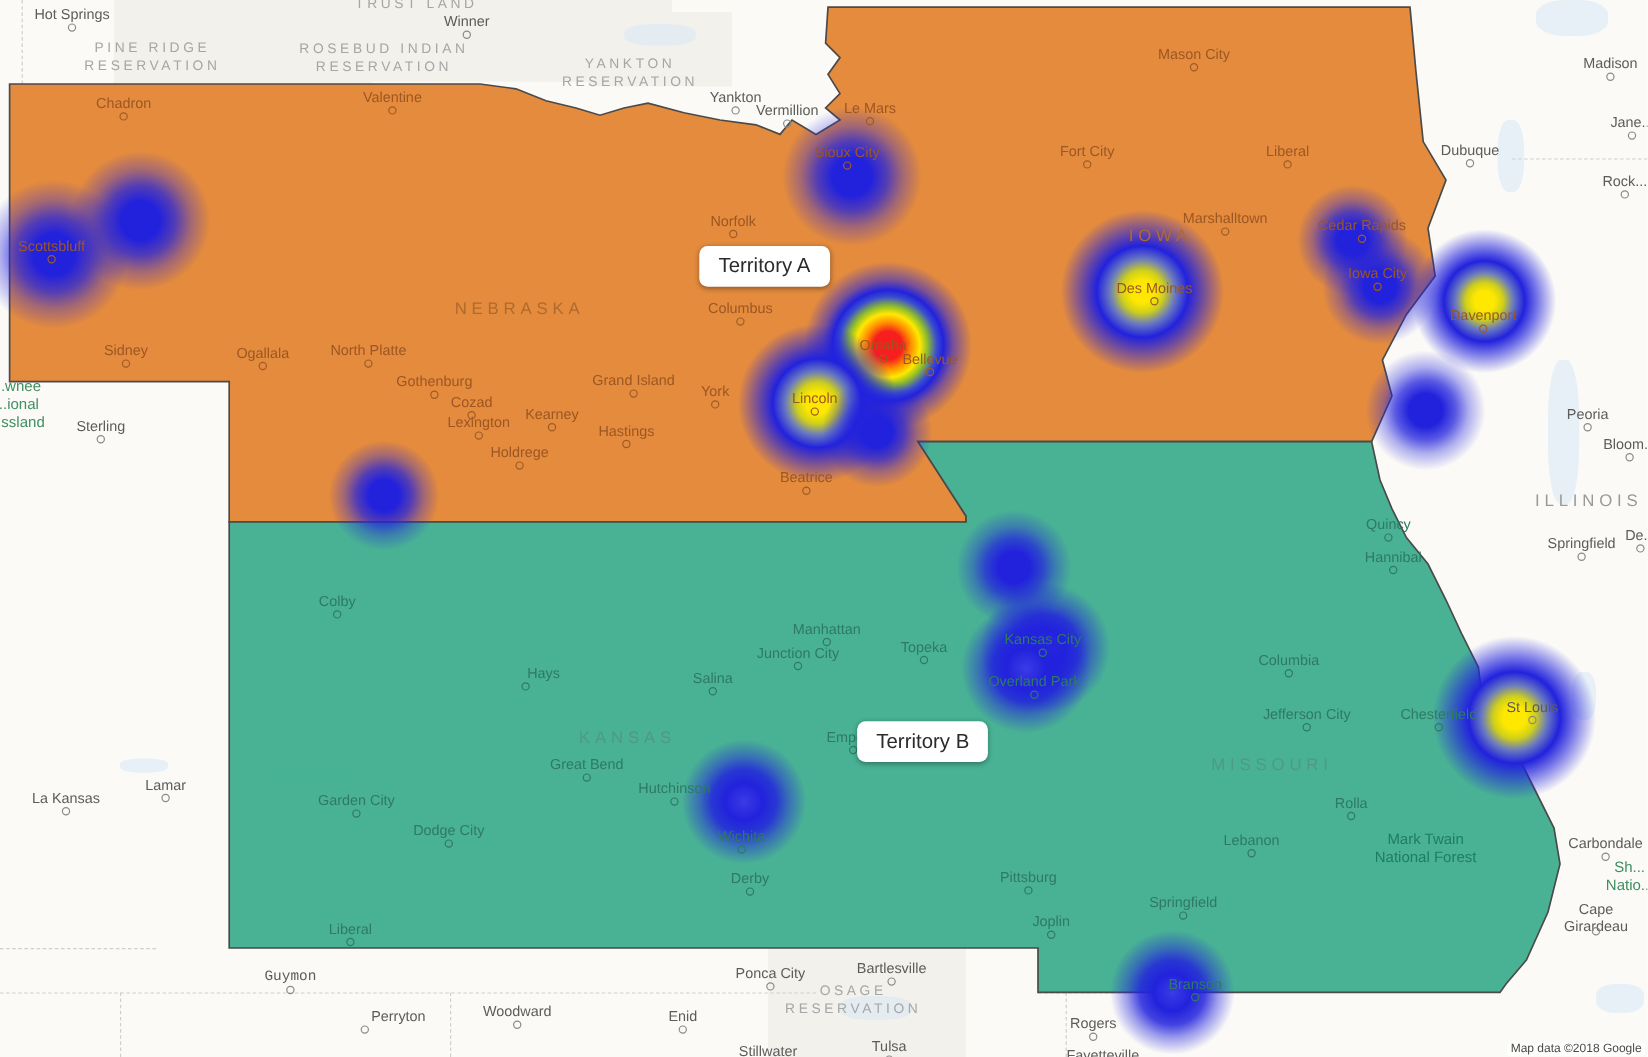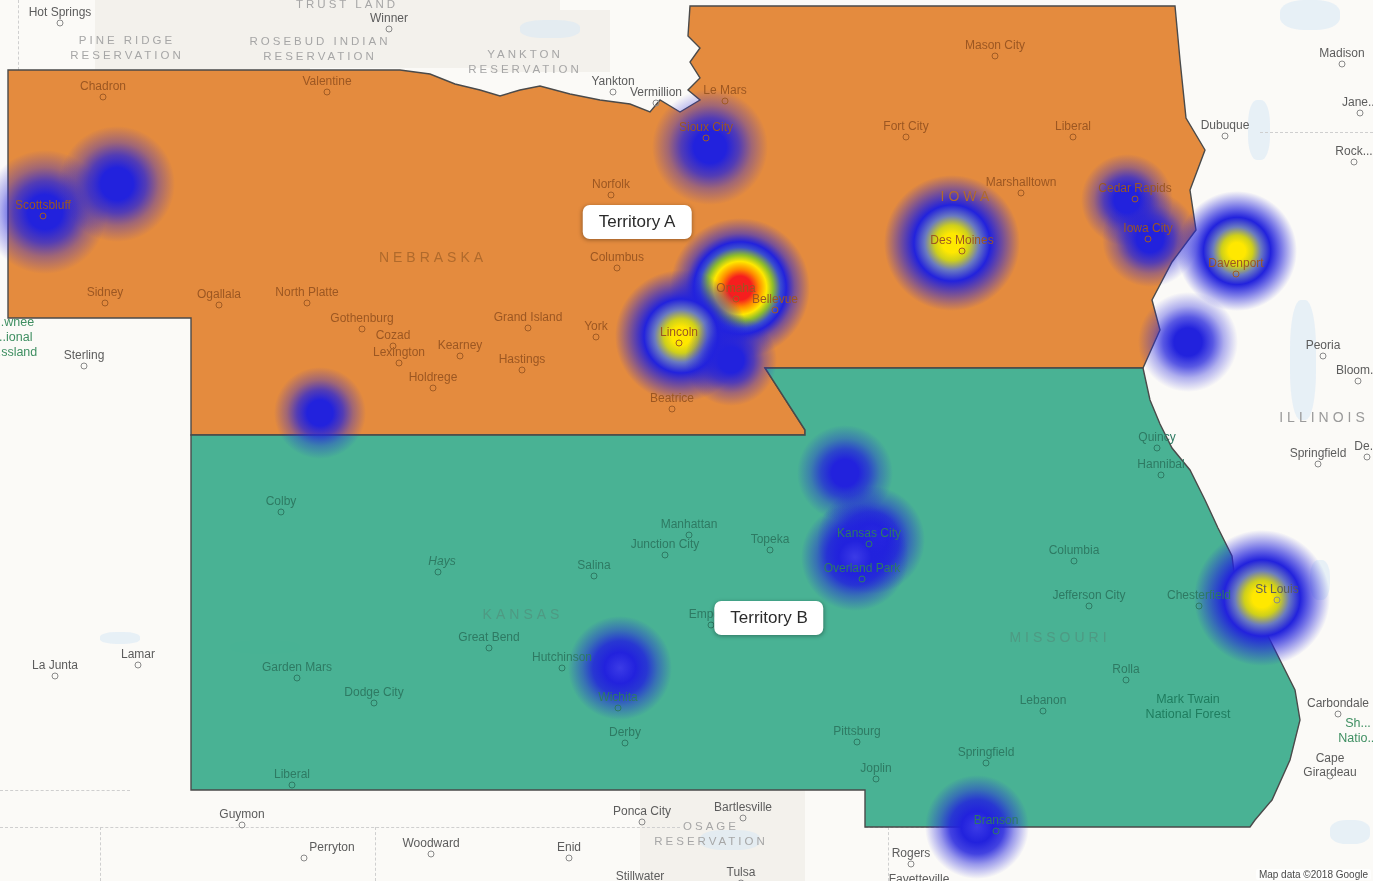--- a/index.html
+++ b/index.html
@@ -300,47 +300,47 @@
       <div class="lbl lbl-city on-green" style="left: 281px; top: 501px;">Colby</div>
       <div class="city-dot on-green" style="left: 281px; top: 512px;"></div>
       <div class="lbl lbl-city on-green" style="left: 689px; top: 524px;">Manhattan</div>
       <div class="city-dot on-green" style="left: 689px; top: 535px;"></div>
       <div class="lbl lbl-city on-green" style="left: 770px; top: 539px;">Topeka</div>
       <div class="city-dot on-green" style="left: 770px; top: 550px;"></div>
       <div class="lbl lbl-city on-green" style="left: 869px; top: 533px;">Kansas City</div>
       <div class="city-dot on-green" style="left: 869px; top: 544px;"></div>
       <div class="lbl lbl-city on-green" style="left: 665px; top: 544px;">Junction City</div>
       <div class="city-dot on-green" style="left: 665px; top: 555px;"></div>
-      <div class="lbl lbl-city on-green" style="left: 442px; top: 561px; font-style: italic;">Hays</div>
+      <div class="lbl lbl-city on-green" style="left: 453px; top: 561px;">Hays</div>
       <div class="city-dot on-green" style="left: 438px; top: 572px;"></div>
       <div class="lbl lbl-city on-green" style="left: 594px; top: 565px;">Salina</div>
       <div class="city-dot on-green" style="left: 594px; top: 576px;"></div>
       <div class="lbl lbl-city on-green" style="left: 1074px; top: 550px;">Columbia</div>
       <div class="city-dot on-green" style="left: 1074px; top: 561px;"></div>
       <div class="lbl lbl-city on-green" style="left: 862px; top: 568px;">Overland Park</div>
       <div class="city-dot on-green" style="left: 862px; top: 579px;"></div>
       <div class="lbl lbl-city on-green" style="left: 1089px; top: 595px;">Jefferson City</div>
       <div class="city-dot on-green" style="left: 1089px; top: 606px;"></div>
       <div class="lbl lbl-city on-green" style="left: 1199px; top: 595px;">Chesterfield</div>
       <div class="city-dot on-green" style="left: 1199px; top: 606px;"></div>
       <div class="lbl lbl-city" style="left: 1277px; top: 589px;">St Louis</div>
       <div class="city-dot" style="left: 1277px; top: 600px;"></div>
       <div class="lbl lbl-city on-green" style="left: 489px; top: 637px;">Great Bend</div>
       <div class="city-dot on-green" style="left: 489px; top: 648px;"></div>
       <div class="lbl lbl-city on-green" style="left: 711px; top: 614px;">Emporia</div>
       <div class="city-dot on-green" style="left: 711px; top: 625px;"></div>
-      <div class="lbl lbl-city" style="left: 55px; top: 665px;">La Junta</div>
+      <div class="lbl lbl-city" style="left: 55px; top: 665px;">La Kansas</div>
       <div class="city-dot" style="left: 55px; top: 676px;"></div>
       <div class="lbl lbl-city" style="left: 138px; top: 654px;">Lamar</div>
       <div class="city-dot" style="left: 138px; top: 665px;"></div>
       <div class="lbl lbl-city on-green" style="left: 562px; top: 657px;">Hutchinson</div>
       <div class="city-dot on-green" style="left: 562px; top: 668px;"></div>
       <div class="lbl lbl-city on-green" style="left: 1126px; top: 669px;">Rolla</div>
       <div class="city-dot on-green" style="left: 1126px; top: 680px;"></div>
-      <div class="lbl lbl-city on-green" style="left: 297px; top: 667px;">Garden Mars</div>
+      <div class="lbl lbl-city on-green" style="left: 297px; top: 667px;">Garden City</div>
       <div class="city-dot on-green" style="left: 297px; top: 678px;"></div>
       <div class="lbl lbl-city on-green" style="left: 374px; top: 692px;">Dodge City</div>
       <div class="city-dot on-green" style="left: 374px; top: 703px;"></div>
       <div class="lbl lbl-city on-green" style="left: 618px; top: 697px;">Wichita</div>
       <div class="city-dot on-green" style="left: 618px; top: 708px;"></div>
       <div class="lbl lbl-city on-green" style="left: 1043px; top: 700px;">Lebanon</div>
       <div class="city-dot on-green" style="left: 1043px; top: 711px;"></div>
       <div class="lbl lbl-city on-green" style="left: 625px; top: 732px;">Derby</div>
       <div class="city-dot on-green" style="left: 625px; top: 743px;"></div>
       <div class="lbl lbl-city on-green" style="left: 857px; top: 731px;">Pittsburg</div>
@@ -351,21 +351,21 @@
       <div class="city-dot on-green" style="left: 986px; top: 763px;"></div>
       <div class="lbl lbl-city on-green" style="left: 876px; top: 768px;">Joplin</div>
       <div class="city-dot on-green" style="left: 876px; top: 779px;"></div>
       <div class="lbl lbl-city on-green" style="left: 292px; top: 774px;">Liberal</div>
       <div class="city-dot on-green" style="left: 292px; top: 785px;"></div>
       <div class="lbl lbl-city" style="left: 1330px; top: 765px; text-align: center; line-height: 14px;">
         <div>Cape</div>
         <div>Girardeau</div>
       </div>
       <div class="city-dot" style="left: 1330px; top: 776px;"></div>
-      <div class="lbl lbl-city" style="left: 242px; top: 814px;">Guymon</div>
+      <div class="lbl lbl-city" style="left: 242px; top: 814px; font-family: Liberation Mono, monospace;">Guymon</div>
       <div class="city-dot" style="left: 242px; top: 825px;"></div>
       <div class="lbl lbl-city" style="left: 642px; top: 811px;">Ponca City</div>
       <div class="city-dot" style="left: 642px; top: 822px;"></div>
       <div class="lbl lbl-city" style="left: 743px; top: 807px;">Bartlesville</div>
       <div class="city-dot" style="left: 743px; top: 818px;"></div>
       <div class="lbl lbl-city" style="left: 304px; top: 847px; margin-left: 28px;">Perryton</div>
       <div class="city-dot" style="left: 304px; top: 858px;"></div>
       <div class="lbl lbl-city" style="left: 431px; top: 843px;">Woodward</div>
       <div class="city-dot" style="left: 431px; top: 854px;"></div>
       <div class="lbl lbl-city" style="left: 569px; top: 847px;">Enid</div>

